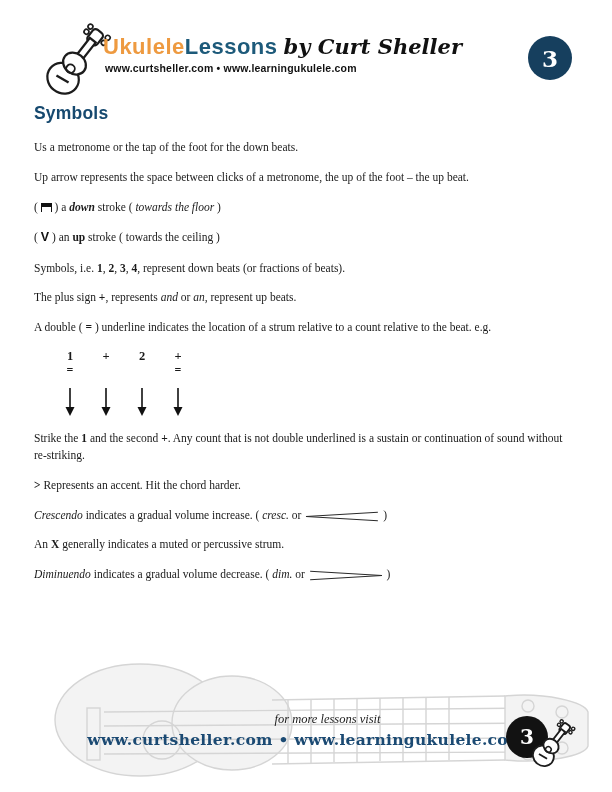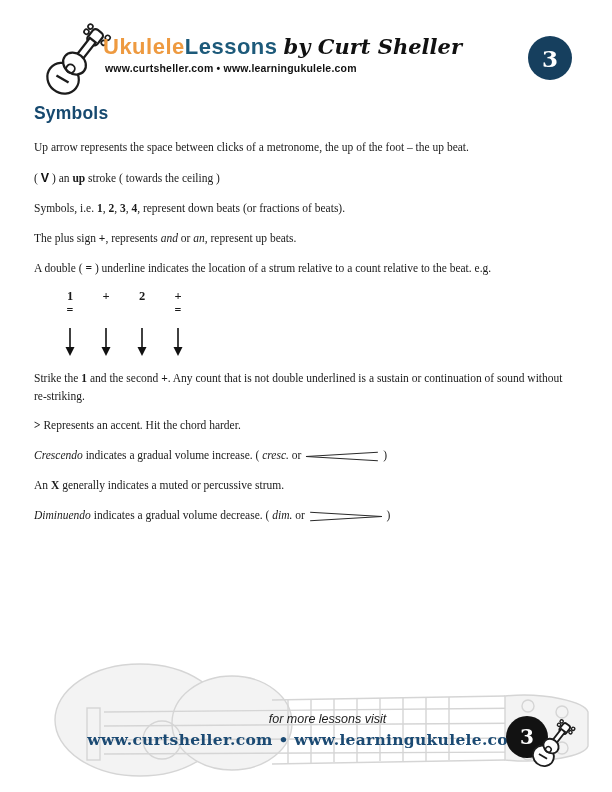--- a/index.html
+++ b/index.html
@@ -60,21 +60,21 @@
   .notation{display:flex;margin:4px 0 14px 18px;}
   .notation .col{width:36px;display:flex;flex-direction:column;align-items:center;}
   .notation .count{font-weight:bold;font-size:12.5px;line-height:15px;}
   .notation .tie{font-weight:bold;font-size:12px;line-height:13px;height:13px;}
   .notation .arrow{margin-top:11px;}
 
   
   .footer{position:absolute;left:0;top:650px;width:612px;height:142px;}
   .watermark{position:absolute;left:0;top:0;}
   .footer-tagline{position:absolute;left:0;top:62px;width:612px;text-align:center;
-    font-family:Liberation Sans, sans-serif;font-style:italic;font-size:12.5px;color:#1c1c1c;padding-left:43px;}
+    font-family:Liberation Serif, serif;font-style:italic;font-size:12.5px;color:#1c1c1c;padding-left:43px;}
   .footer-urls{position:absolute;left:0;top:80px;width:612px;text-align:center;
     font-family:"DejaVu Serif",serif;font-weight:bold;font-size:15.5px;letter-spacing:.3px;color:var(--footer-link-navy);}
   .footer-badge{
     position:absolute;left:506px;top:66px;width:42px;height:42px;border-radius:50%;
     background:var(--badge-black);color:#fff;display:flex;align-items:center;justify-content:center;
     font-family:"DejaVu Serif",serif;font-weight:bold;font-size:20px;
   }
   .footer-uke{position:absolute;left:524px;top:66px;width:52px;height:58px;}
 </style>
 </head>
@@ -100,21 +100,23 @@
     <div class="brand">
       <span class="uku">Ukulele</span><span class="les">Lessons</span><span class="script">by Curt Sheller</span>
     </div>
     <div class="header-urls">www.curtsheller.com • www.learningukulele.com</div>
     <div class="page-badge">3</div>
   </div>
 
   <div class="content">
     <h1 class="title">Symbols</h1>
 
+    <p><span>Us a metronome or the tap of the foot for the down beats.</span></p>
     <p><span>Up arrow represents the space between clicks of a metronome, the up of the foot – the up beat.</span></p>
+    <p><span>( </span><span class="sym sym-downstroke"></span><span> )  a </span><span style="font-weight: bold; font-style: italic;">down</span><span> stroke ( </span><span style="font-style: italic;">towards the floor</span><span> )</span></p>
     <p><span>( </span><span class="sym sym-upstroke"></span><span> ) an </span><span style="font-weight: bold; ">up</span><span> stroke ( towards the ceiling )</span></p>
     <p><span>Symbols, i.e. </span><span style="font-weight: bold;">1</span><span>, </span><span style="font-weight: bold;">2</span><span>, </span><span style="font-weight: bold;">3</span><span>, </span><span style="font-weight: bold;">4</span><span>, represent down beats (or fractions of beats).</span></p>
     <p><span>The plus sign </span><span style="font-weight: bold;">+</span><span>, represents </span><span style="font-style: italic;">and</span><span> or </span><span style="font-style: italic;">an</span><span>, represent up beats.</span></p>
     <p><span>A double ( </span><span style="font-weight: bold;">=</span><span> ) underline indicates the location of a strum relative to a count relative to the beat. e.g.</span></p>
 
     <div class="notation">
       <div class="col">
         <span class="count">1</span>
         <span class="tie">=</span>
         <svg class="arrow" width="12" height="28" viewBox="0 0 12 28">

